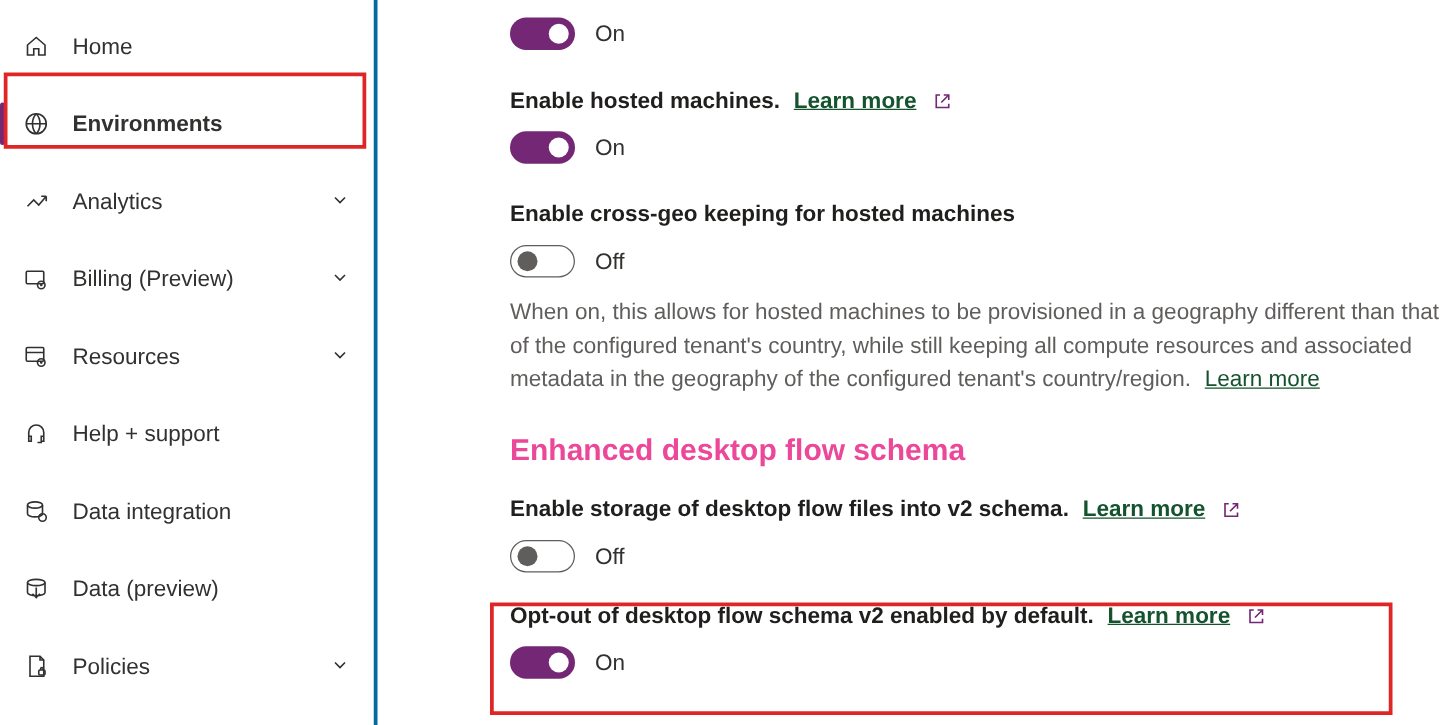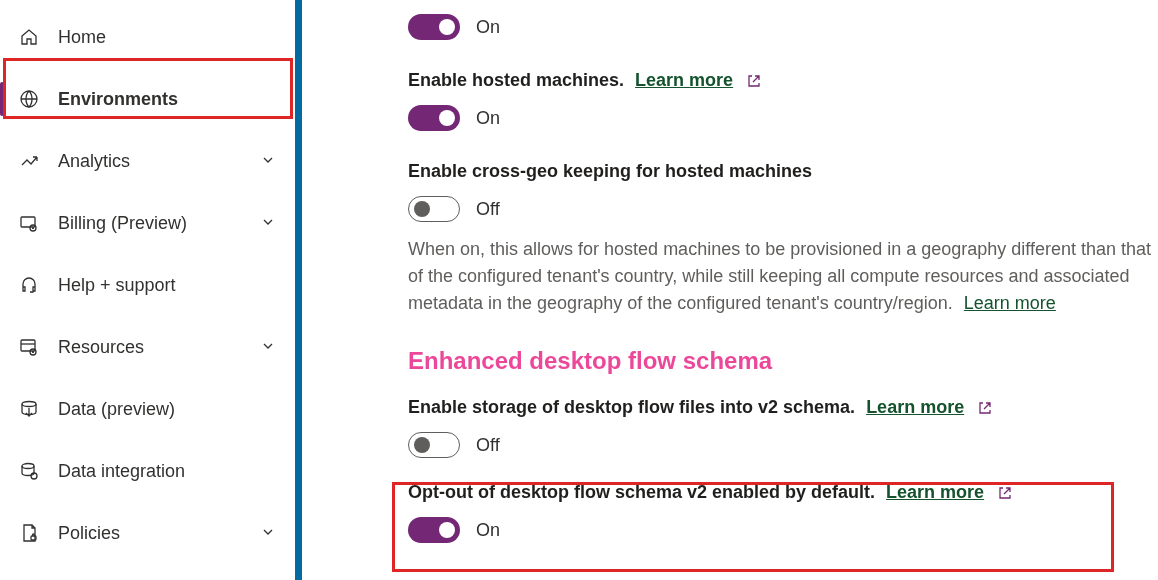--- a/index.html
+++ b/index.html
@@ -12,21 +12,21 @@
       font-size: 15px;
       color: #323130;
       display: flex;
       width: 1158px;
       height: 580px;
       overflow: hidden;
       background: #fff;
     }
     .sidebar {
       width: 302px;
-      border-right: 7px solid #0369a1;
+      border-right: 3px solid #0369a1;
       padding-top: 6px;
       flex-shrink: 0;
     }
     .sidebar-item {
       display: flex;
       align-items: center;
       height: 62px;
       padding: 0 18px;
       cursor: pointer;
       font-size: 18px;
@@ -213,62 +213,62 @@
     <span class="chevron">
       <svg width="14" height="14" viewBox="0 0 14 14" fill="none" stroke="#323130" stroke-width="1.3">
           <path d="M3 5 L7 9 L11 5"></path>
         </svg>
     </span>
   </div>
 
   <div class="sidebar-item">
     <span class="icon">
       <svg width="20" height="20" viewBox="0 0 20 20" fill="none" stroke="#323130" stroke-width="1.3">
-          <path d="M4 12 V9 a6 6 0 0 1 12 0 v3 M4 12 h2 v4 h-2 z M16 12 h-2 v4 h2 z M14 16 v1 h-3"></path>
-        </svg>
-    </span>
-    <span>Help + support</span>
-  </div>
-
-  <div class="sidebar-item">
-    <span class="icon">
-      <svg width="20" height="20" viewBox="0 0 20 20" fill="none" stroke="#323130" stroke-width="1.3">
           <rect x="2" y="3" width="14" height="11" rx="1"></rect>
           <path d="M2 7 H16"></path>
           <circle cx="14" cy="15" r="3"></circle>
           <path d="M13 15 h2 M14 14 v2"></path>
         </svg>
     </span>
     <span>Resources</span>
     <span class="chevron">
       <svg width="14" height="14" viewBox="0 0 14 14" fill="none" stroke="#323130" stroke-width="1.3">
           <path d="M3 5 L7 9 L11 5"></path>
         </svg>
     </span>
   </div>
 
   <div class="sidebar-item">
     <span class="icon">
       <svg width="20" height="20" viewBox="0 0 20 20" fill="none" stroke="#323130" stroke-width="1.3">
-          <ellipse cx="10" cy="5" rx="7" ry="2.5"></ellipse>
-          <path d="M3 5 v8 a7 2.5 0 0 0 14 0 v-8 M10 9 v6 M7 14 l3 3 3-3"></path>
-        </svg>
-    </span>
-    <span>Data (preview)</span>
+          <path d="M4 12 V9 a6 6 0 0 1 12 0 v3 M4 12 h2 v4 h-2 z M16 12 h-2 v4 h2 z M14 16 v1 h-3"></path>
+        </svg>
+    </span>
+    <span>Help + support</span>
   </div>
 
   <div class="sidebar-item">
     <span class="icon">
       <svg width="20" height="20" viewBox="0 0 20 20" fill="none" stroke="#323130" stroke-width="1.3">
           <ellipse cx="9" cy="5" rx="6" ry="2.5"></ellipse>
           <path d="M3 5 v7 a6 2.5 0 0 0 12 0 v-7"></path>
           <circle cx="15" cy="15" r="3"></circle>
         </svg>
     </span>
     <span>Data integration</span>
+  </div>
+
+  <div class="sidebar-item">
+    <span class="icon">
+      <svg width="20" height="20" viewBox="0 0 20 20" fill="none" stroke="#323130" stroke-width="1.3">
+          <ellipse cx="10" cy="5" rx="7" ry="2.5"></ellipse>
+          <path d="M3 5 v8 a7 2.5 0 0 0 14 0 v-8 M10 9 v6 M7 14 l3 3 3-3"></path>
+        </svg>
+    </span>
+    <span>Data (preview)</span>
   </div>
 
   <div class="sidebar-item">
     <span class="icon">
       <svg width="20" height="20" viewBox="0 0 20 20" fill="none" stroke="#323130" stroke-width="1.3">
           <path d="M5 2 h8 l3 3 v13 h-11 z M13 2 v3 h3"></path>
           <rect x="12" y="13" width="5" height="4" rx="1"></rect>
           <path d="M13.5 13 v-1 a1 1 0 0 1 2 0 v1"></path>
         </svg>
     </span>

